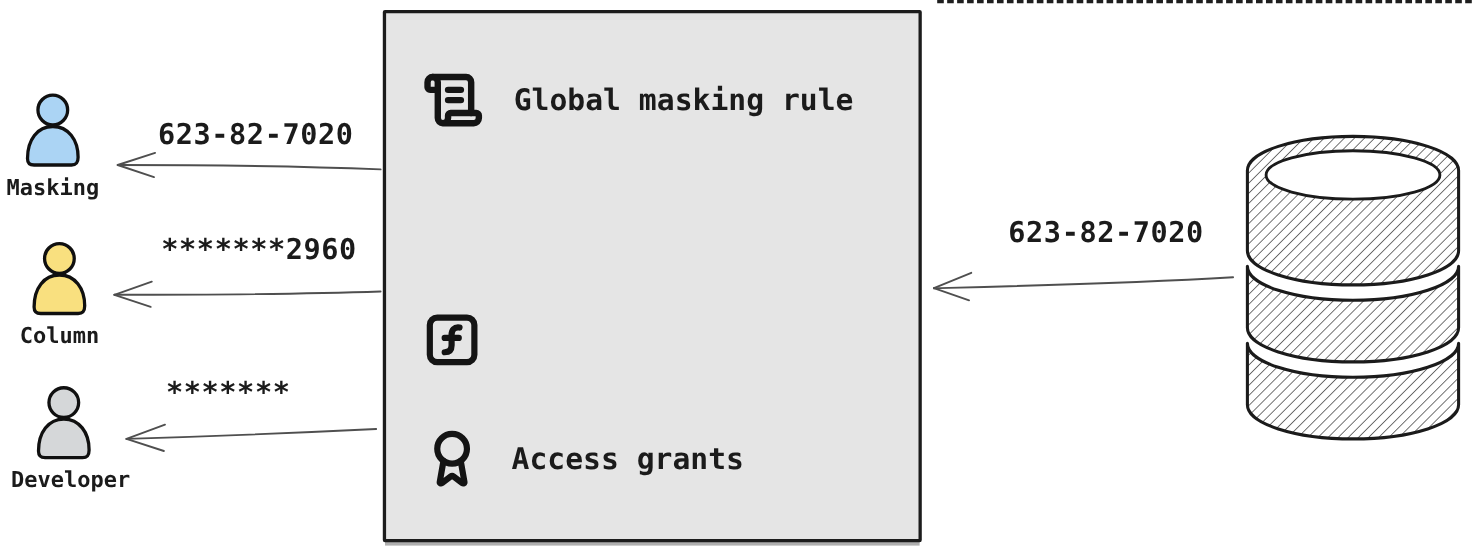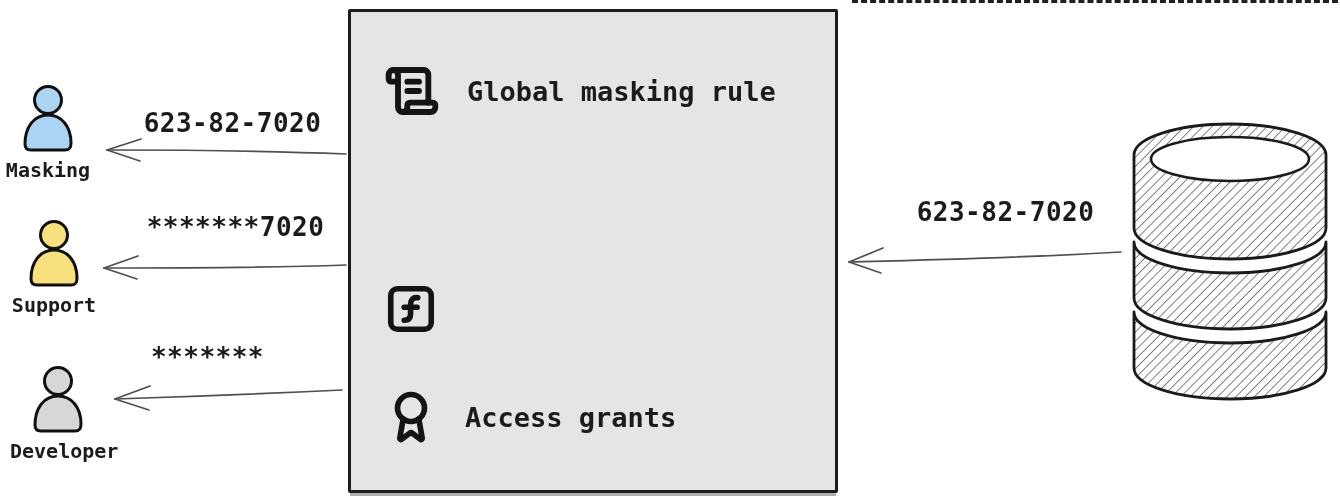--- a/index.html
+++ b/index.html
@@ -25,21 +25,21 @@
     font-size:26px;font-weight:700;letter-spacing:.5px;white-space:nowrap;
   }
   .v-analyst{left:125px;top:108px;}
   .v-support{left:128px;top:212px;}
   .v-developer{left:100px;top:342px;}
   .v-database{left:898px;top:197px;}
   
   .persona{position:absolute;width:96px;text-align:center;}
   .p-analyst{left:0px;top:84px;}
   .p-support{left:6px;top:219px;}
-  .p-developer{left:10px;top:365px;}
+  .p-developer{left:10px;top:350px;}
   .persona svg{display:block;margin:0 auto;}
   .persona-label{margin-top:4px;font-size:20px;font-weight:700;white-space:nowrap;}
   
   .mask-box{
     position:absolute;left:348px;top:9px;width:490px;height:484px;
     background:#e5e5e5;border:3px solid #1c1c1c;border-radius:2px;
     box-sizing:border-box;
     box-shadow:0 5px 0 -2px rgba(110,110,110,.55);
   }
   .box-item{
@@ -83,42 +83,42 @@
       <path d="M115,399 L149,410"></path>
     </g>
     <g>
       <path d="M1121,252 C1020,258 930,260 849,262"></path>
       <path d="M849,262 L883,248"></path>
       <path d="M849,262 L881,273"></path>
     </g>
   </svg>
 
   <div class="val v-analyst">623-82-7020</div>
-  <div class="val v-support">*******7020</div>
+  <div class="val v-support">*******2960</div>
   <div class="val v-developer">*******</div>
   <div class="val v-database">623-82-7020</div>
 
   <div class="persona p-analyst">
     <svg width="76" height="70" viewBox="0 0 76 70">
       <g class="person-shape" fill="#abd4f4">
         <circle cx="38" cy="16" r="13.5"></circle>
         <path d="M38,31 C24,31 15,43 15,60 C15,64.5 17,66 21,66 L55,66 C59,66 61,64.5 61,59 C61,43 52,31 38,31 Z"></path>
       </g>
     </svg>
     <div class="persona-label">Masking</div>
   </div>
 
   <div class="persona p-support">
     <svg width="76" height="70" viewBox="0 0 76 70">
       <g class="person-shape" fill="#f9e07f">
         <circle cx="38" cy="16" r="13.5"></circle>
         <path d="M38,31 C24,31 15,43 15,60 C15,64.5 17,66 21,66 L55,66 C59,66 61,64.5 61,59 C61,43 52,31 38,31 Z"></path>
       </g>
     </svg>
-    <div class="persona-label">Support</div>
+    <div class="persona-label">Column</div>
   </div>
 
   <div class="persona p-developer">
     <svg width="76" height="70" viewBox="0 0 76 70">
       <g class="person-shape" fill="#d5d7d9">
         <circle cx="38" cy="16" r="13.5"></circle>
         <path d="M38,31 C24,31 15,43 15,60 C15,64.5 17,66 21,66 L55,66 C59,66 61,64.5 61,59 C61,43 52,31 38,31 Z"></path>
       </g>
     </svg>
     <div class="persona-label">Developer</div>

